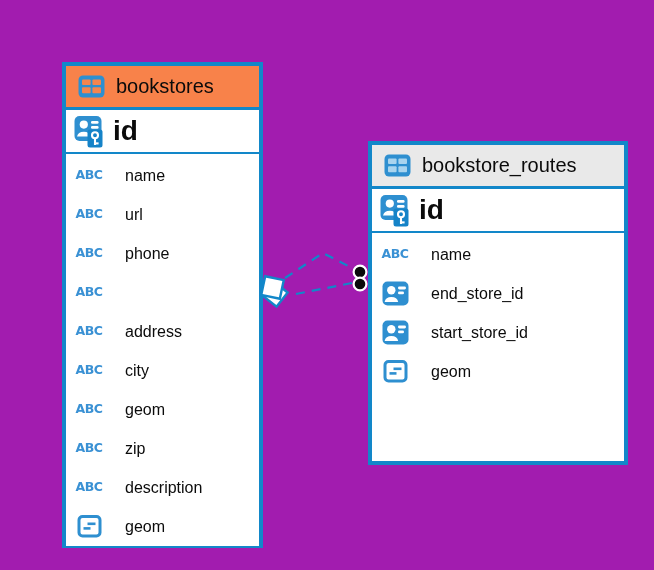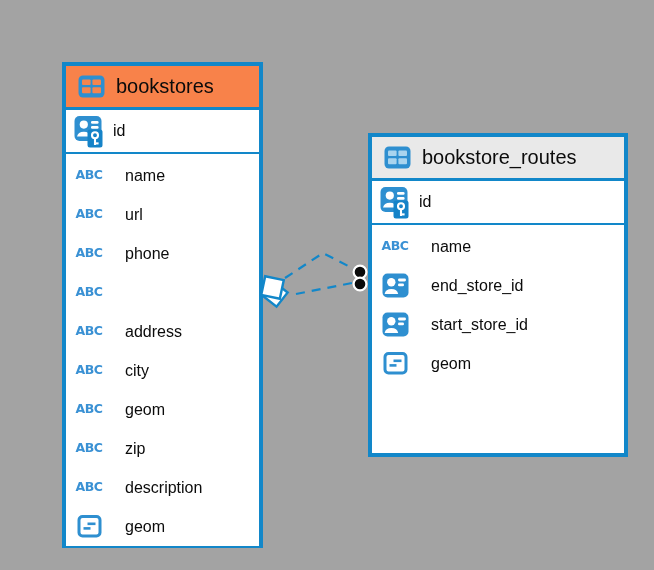--- a/index.html
+++ b/index.html
@@ -1,36 +1,36 @@
 <!DOCTYPE html>
 <html><head>
 <meta charset="utf-8">
 <style>
   html,body{margin:0;padding:0;background:#ffffff;}
   .canvas{
-    position:relative;width:654px;height:570px;background:#a3a3a3;overflow:hidden;
+    position:relative;width:654px;height:570px;background:#a21caf;overflow:hidden;
     font-family:"Liberation Sans","DejaVu Sans",sans-serif;color:#0b0b0b;
   }
   .er-table{
     position:absolute;background:#ffffff;border:4px solid #1287c9;box-sizing:border-box;
   }
   .er-table.t0{left:62px;top:62px;width:201px;height:486px;}
-  .er-table.t1{left:368px;top:133px;width:260px;height:324px;}
+  .er-table.t1{left:368px;top:141px;width:260px;height:324px;}
   .hdr{
     height:41px;display:flex;align-items:center;gap:9px;padding-left:9px;
     border-bottom:3px solid #1287c9;box-sizing:content-box;
   }
   .hdr.orange{background:#f8824a;}
   .hdr.gray{background:#e9e9e9;}
   .hdr .title{font-size:20px;color:#0b0b0b;white-space:nowrap;}
   .pkrow{
     height:42px;display:flex;align-items:center;gap:8px;padding-left:7px;
     border-bottom:2px solid #1287c9;background:#fff;
   }
-  .pk-label{font-size:16px;font-weight:400;}
+  .pk-label{font-size:28px;font-weight:700;}
   .rowswrap{padding-top:2px;}
   .row{height:39px;display:flex;align-items:center;gap:20px;padding-left:7px;background:#fff;}
   .lbl{font-size:16px;white-space:nowrap;}
   .iconbox{width:32px;display:flex;align-items:center;justify-content:center;flex:0 0 32px;}
   .abc{
     font-family:"DejaVu Sans",sans-serif;font-weight:700;font-size:12.5px;
     letter-spacing:-0.4px;color:#3a91d4;line-height:1;
   }
   .connector{position:absolute;left:0;top:0;pointer-events:none;z-index:5;}
   svg{display:block;}

